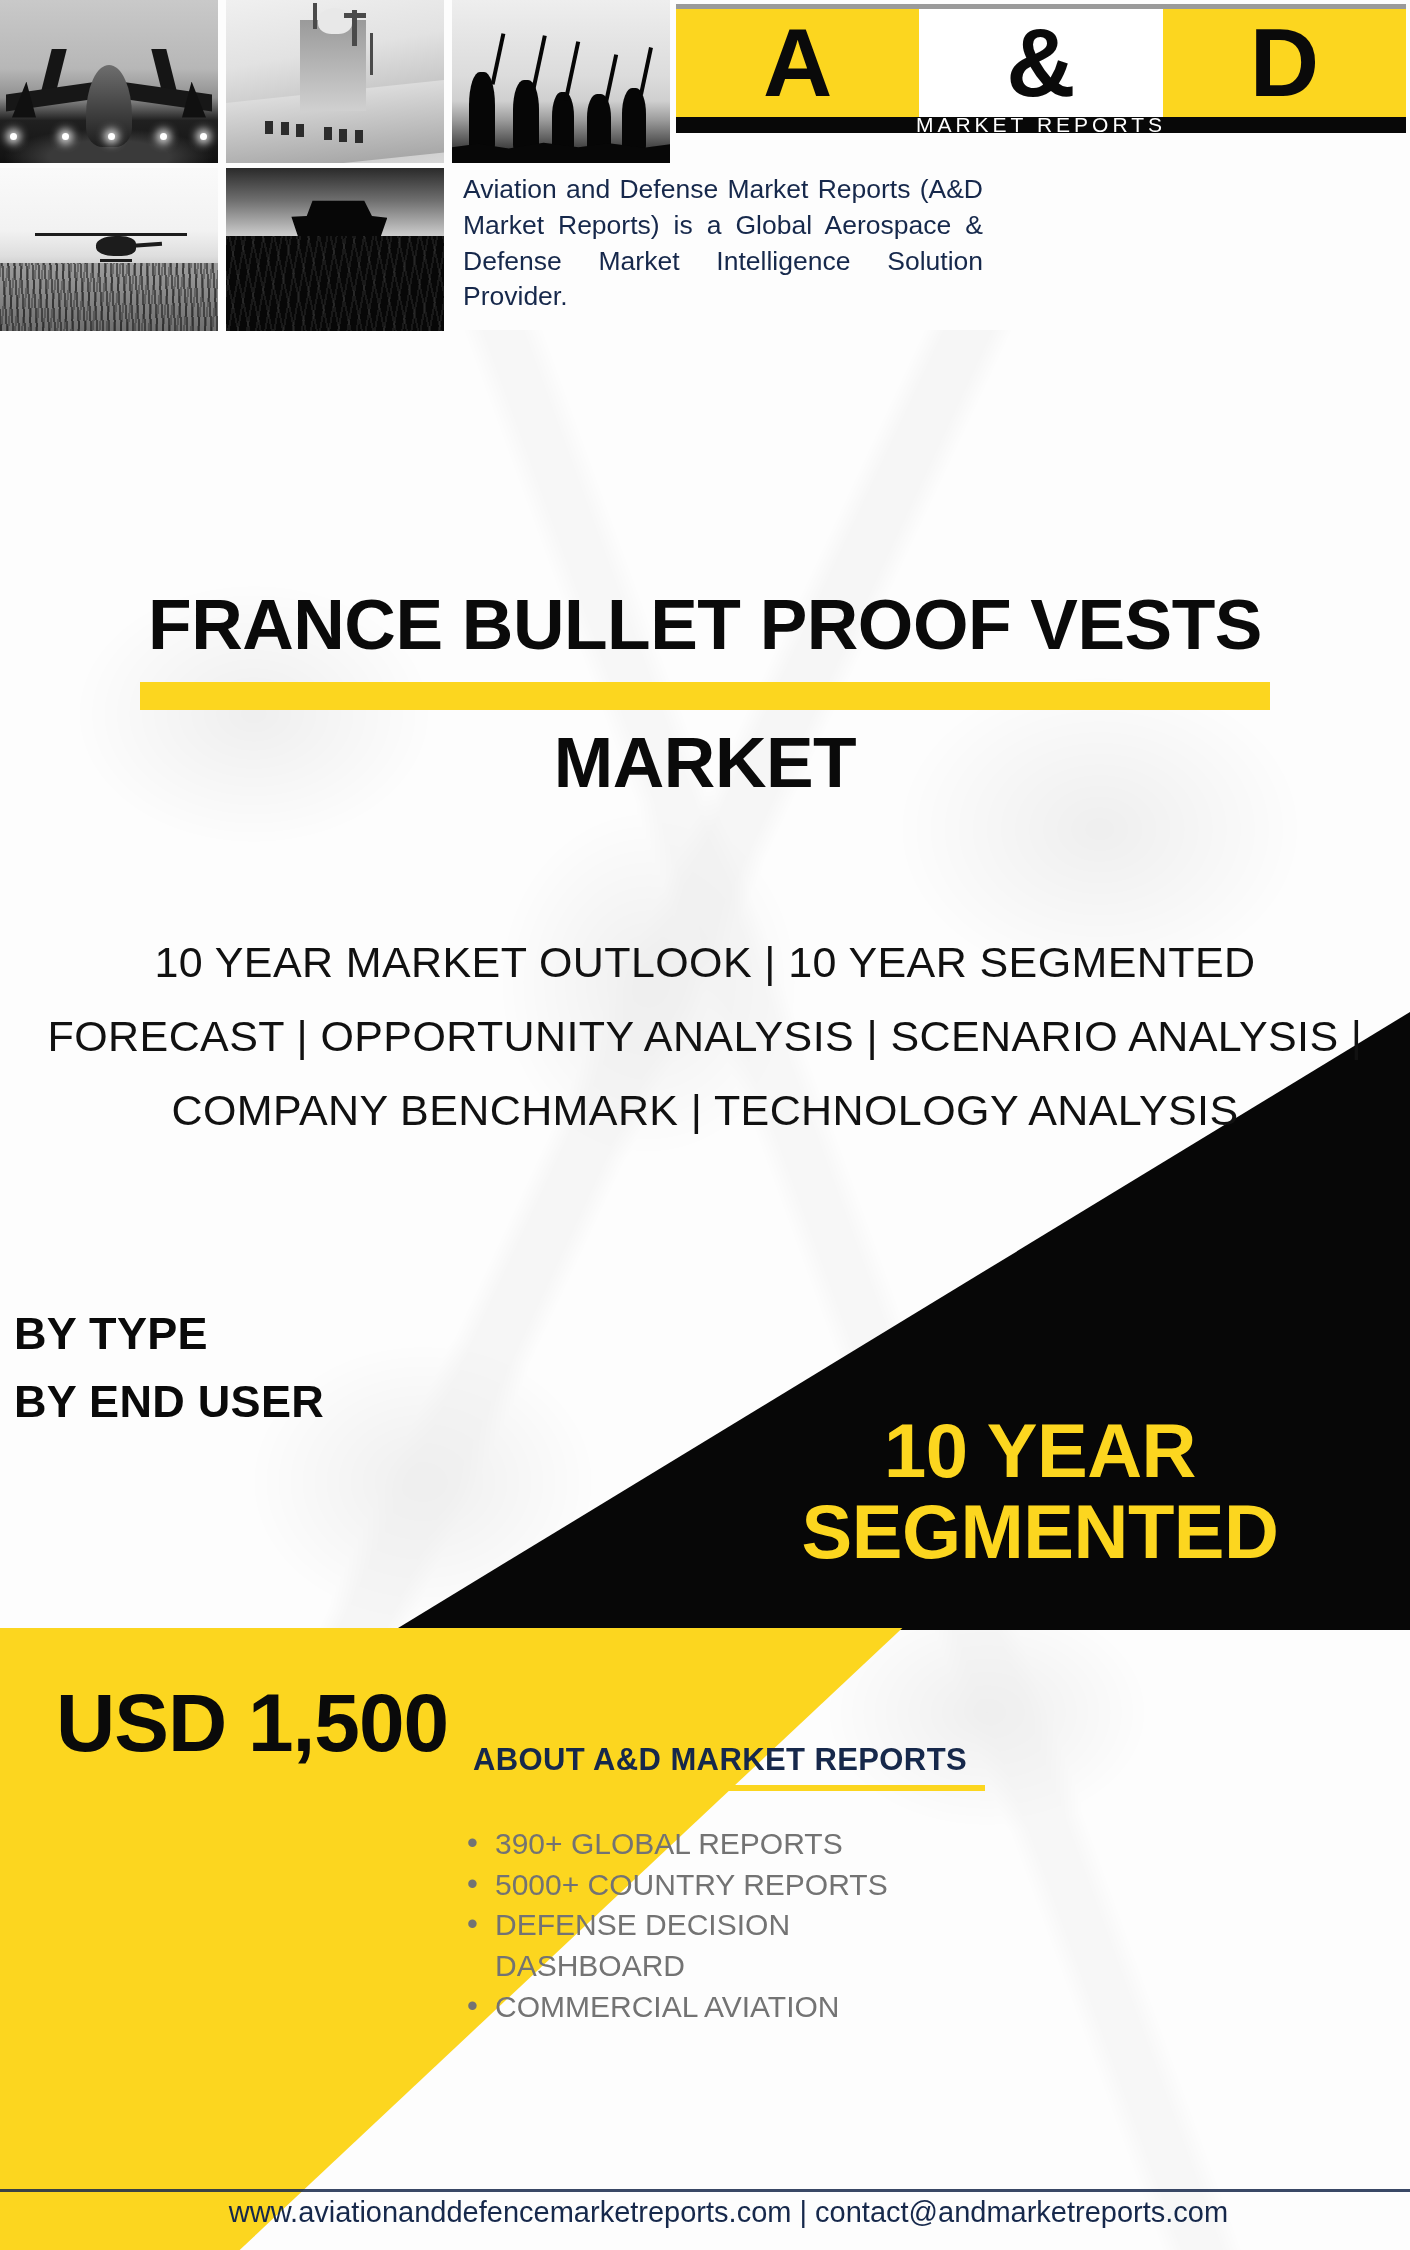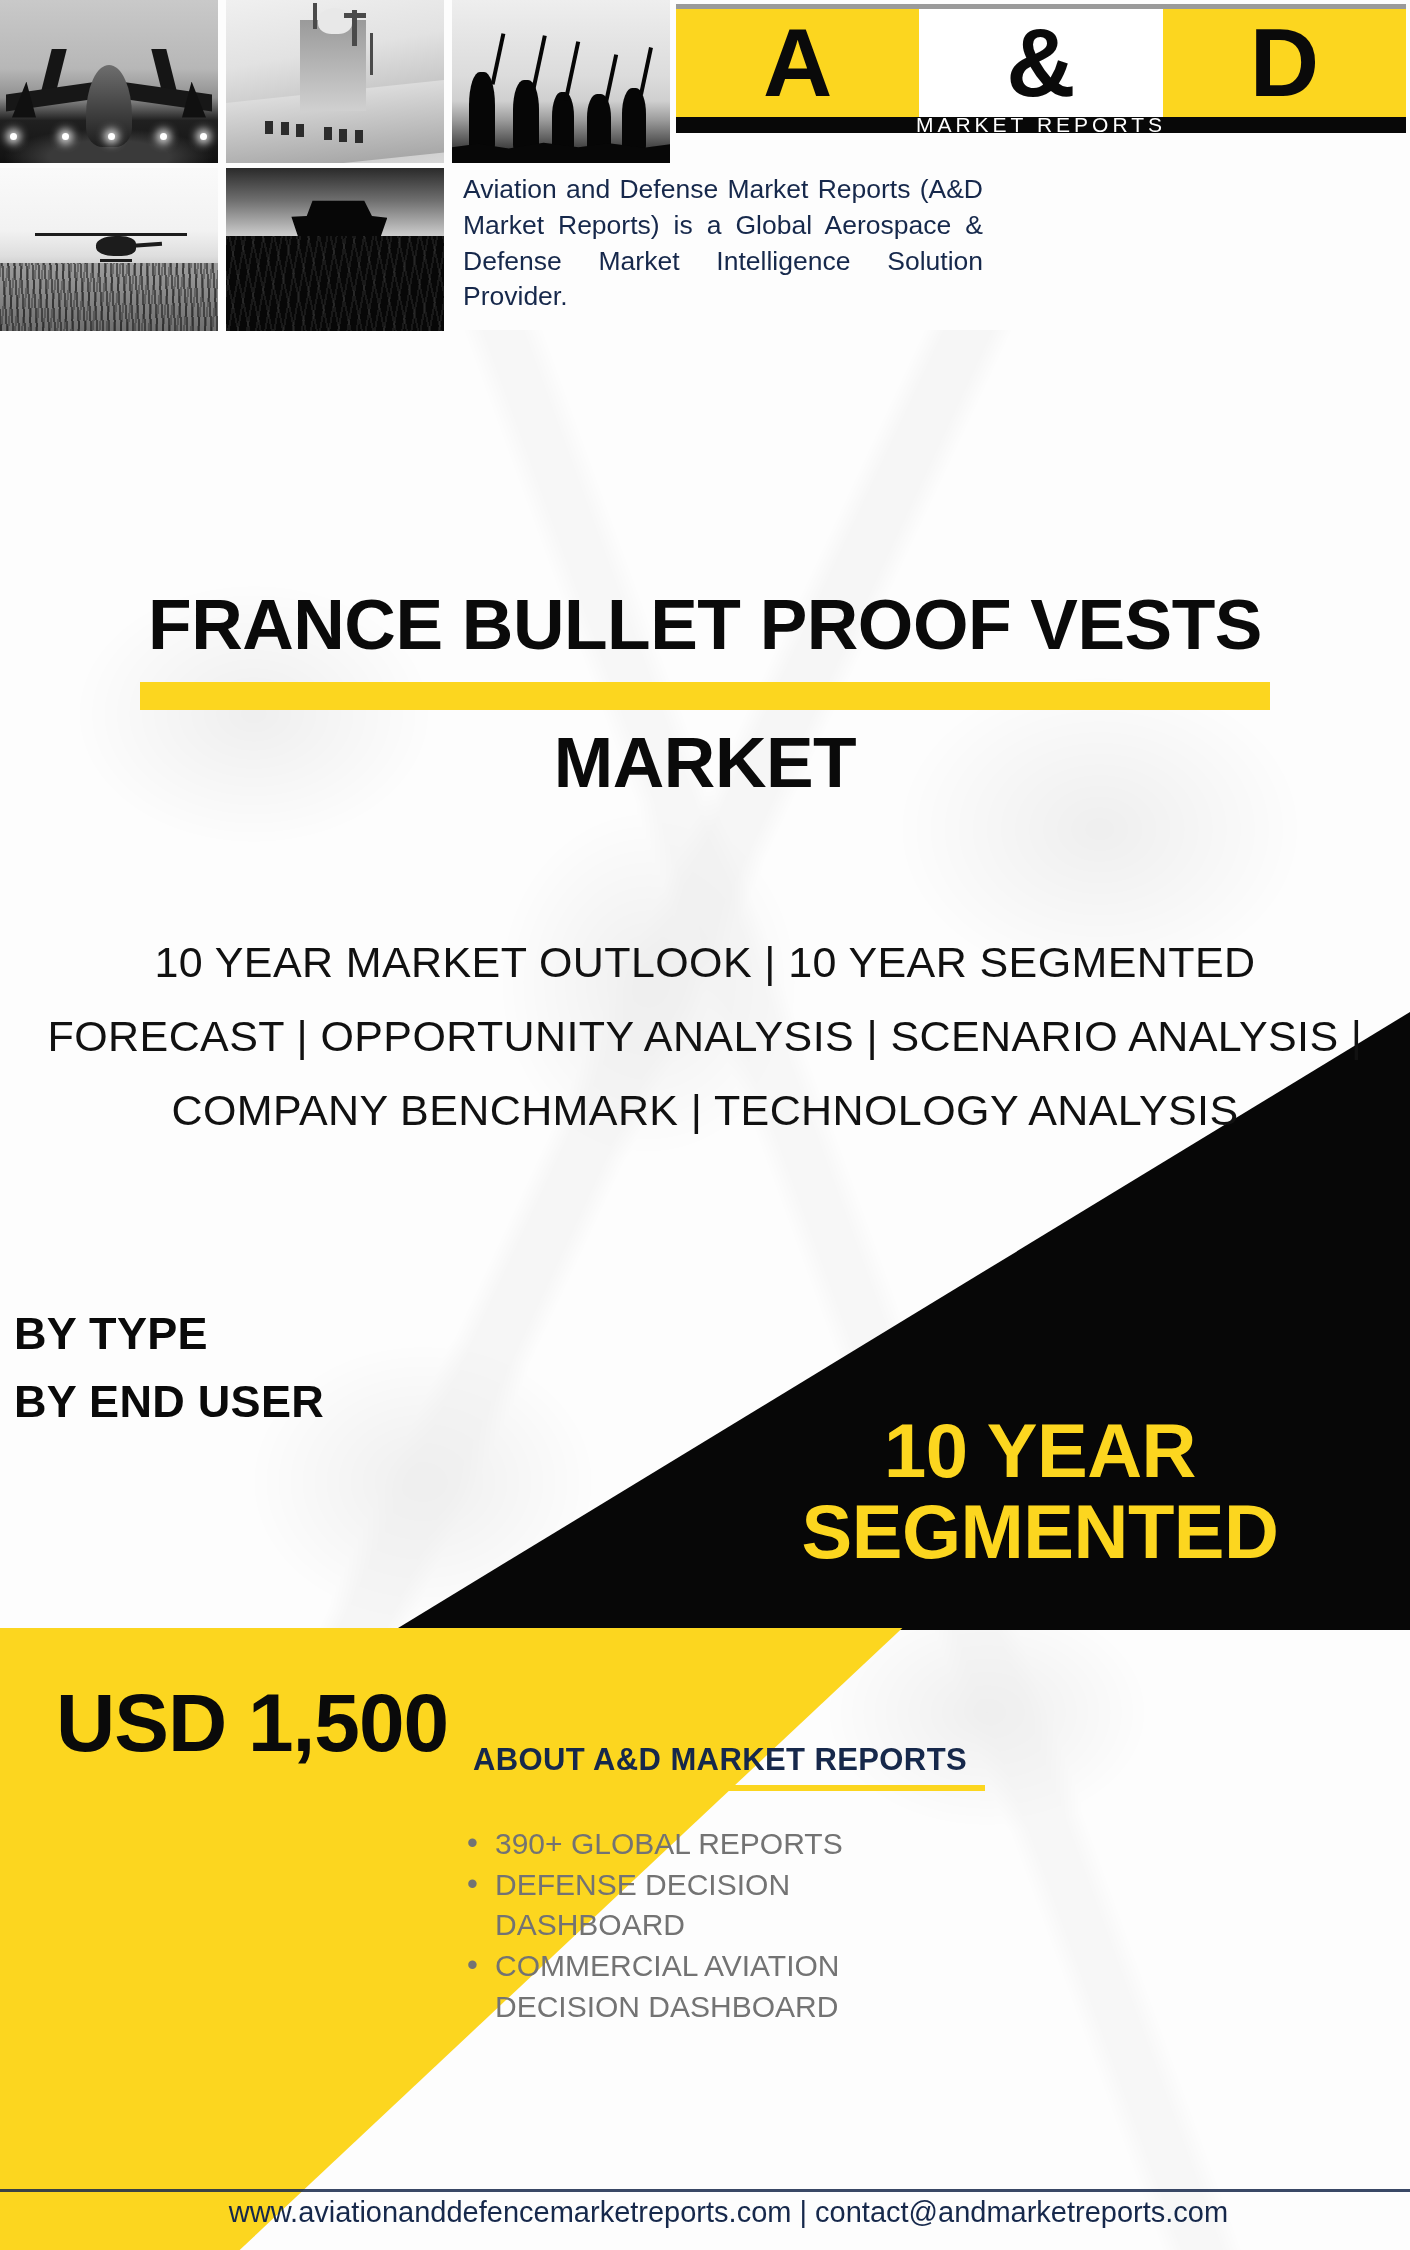--- a/index.html
+++ b/index.html
@@ -287,21 +287,21 @@
   <div class="fc-line">SEGMENTED</div>
 </div>
 
 <div id="price">USD 1,500</div>
 
 <div id="about">
   <div id="about-title">ABOUT A&amp;D MARKET REPORTS</div>
   <div id="about-rule"></div>
   <ul id="about-list">
     <li>390+ GLOBAL REPORTS</li>
+    <li>5000+ COUNTRY REPORTS</li>
     <li>DEFENSE DECISION</li>
     <li class="cont">DASHBOARD</li>
     <li>COMMERCIAL AVIATION</li>
-    <li class="cont">DECISION DASHBOARD</li>
   </ul>
 </div>
 
 <div id="footer-rule"></div>
 <div id="footer">www.aviationanddefencemarketreports.com | contact@andmarketreports.com</div>
 
 </body></html>

